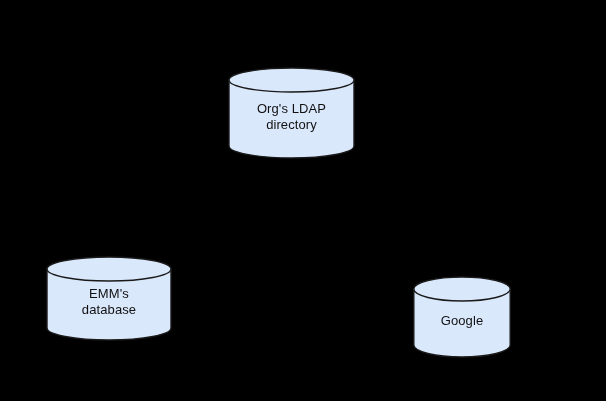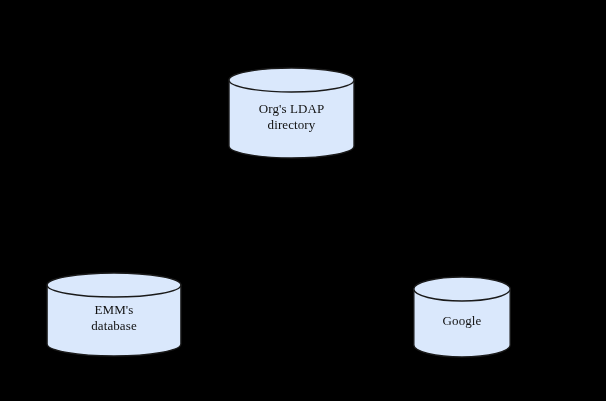--- a/index.html
+++ b/index.html
@@ -36,32 +36,32 @@
     font-size: 13px;
     line-height: 16px;
     letter-spacing: 0.1px;
     white-space: pre-line;
     pointer-events: none;
   }
 </style>
 </head>
 <body>
 
-<div id="canvas" style="background: rgb(0, 0, 0); font-family: Liberation Serif, serif;">
+<div id="canvas" style="background: rgb(0, 0, 0);">
 
   <div class="cylinder" id="node-ldap" style="left: 228px; top: 67px; width: 127px; height: 92px;">
     <svg viewBox="0 0 127 92" preserveAspectRatio="none">
       <path d="M 1,13 L 1,79 A 62.5,12 0 0 0 126,79 L 126,13 Z" fill="#dae8fc" stroke="#1a1a1a" stroke-width="1.4" vector-effect="non-scaling-stroke"></path>
       <ellipse cx="63.5" cy="13" rx="62.5" ry="12" fill="#dae8fc" stroke="#1a1a1a" stroke-width="1.4" vector-effect="non-scaling-stroke"></ellipse>
     </svg>
     <div class="cyl-label" id="label-ldap" style="top: 33.5px;">Org's LDAP
 directory</div>
   </div>
 
-  <div class="cylinder" id="node-emm" style="left: 46px; top: 272px; width: 136px; height: 85px;">
+  <div class="cylinder" id="node-emm" style="left: 46px; top: 256px; width: 126px; height: 85px;">
     <svg viewBox="0 0 126 85" preserveAspectRatio="none">
       <path d="M 1,13 L 1,72 A 62,12 0 0 0 125,72 L 125,13 Z" fill="#dae8fc" stroke="#1a1a1a" stroke-width="1.4" vector-effect="non-scaling-stroke"></path>
       <ellipse cx="63" cy="13" rx="62" ry="12" fill="#dae8fc" stroke="#1a1a1a" stroke-width="1.4" vector-effect="non-scaling-stroke"></ellipse>
     </svg>
     <div class="cyl-label" id="label-emm" style="top: 30px;">EMM's
 database</div>
   </div>
 
   <div class="cylinder" id="node-google" style="left: 413px; top: 276px; width: 98px; height: 82px;">
     <svg viewBox="0 0 119 82" preserveAspectRatio="none">

